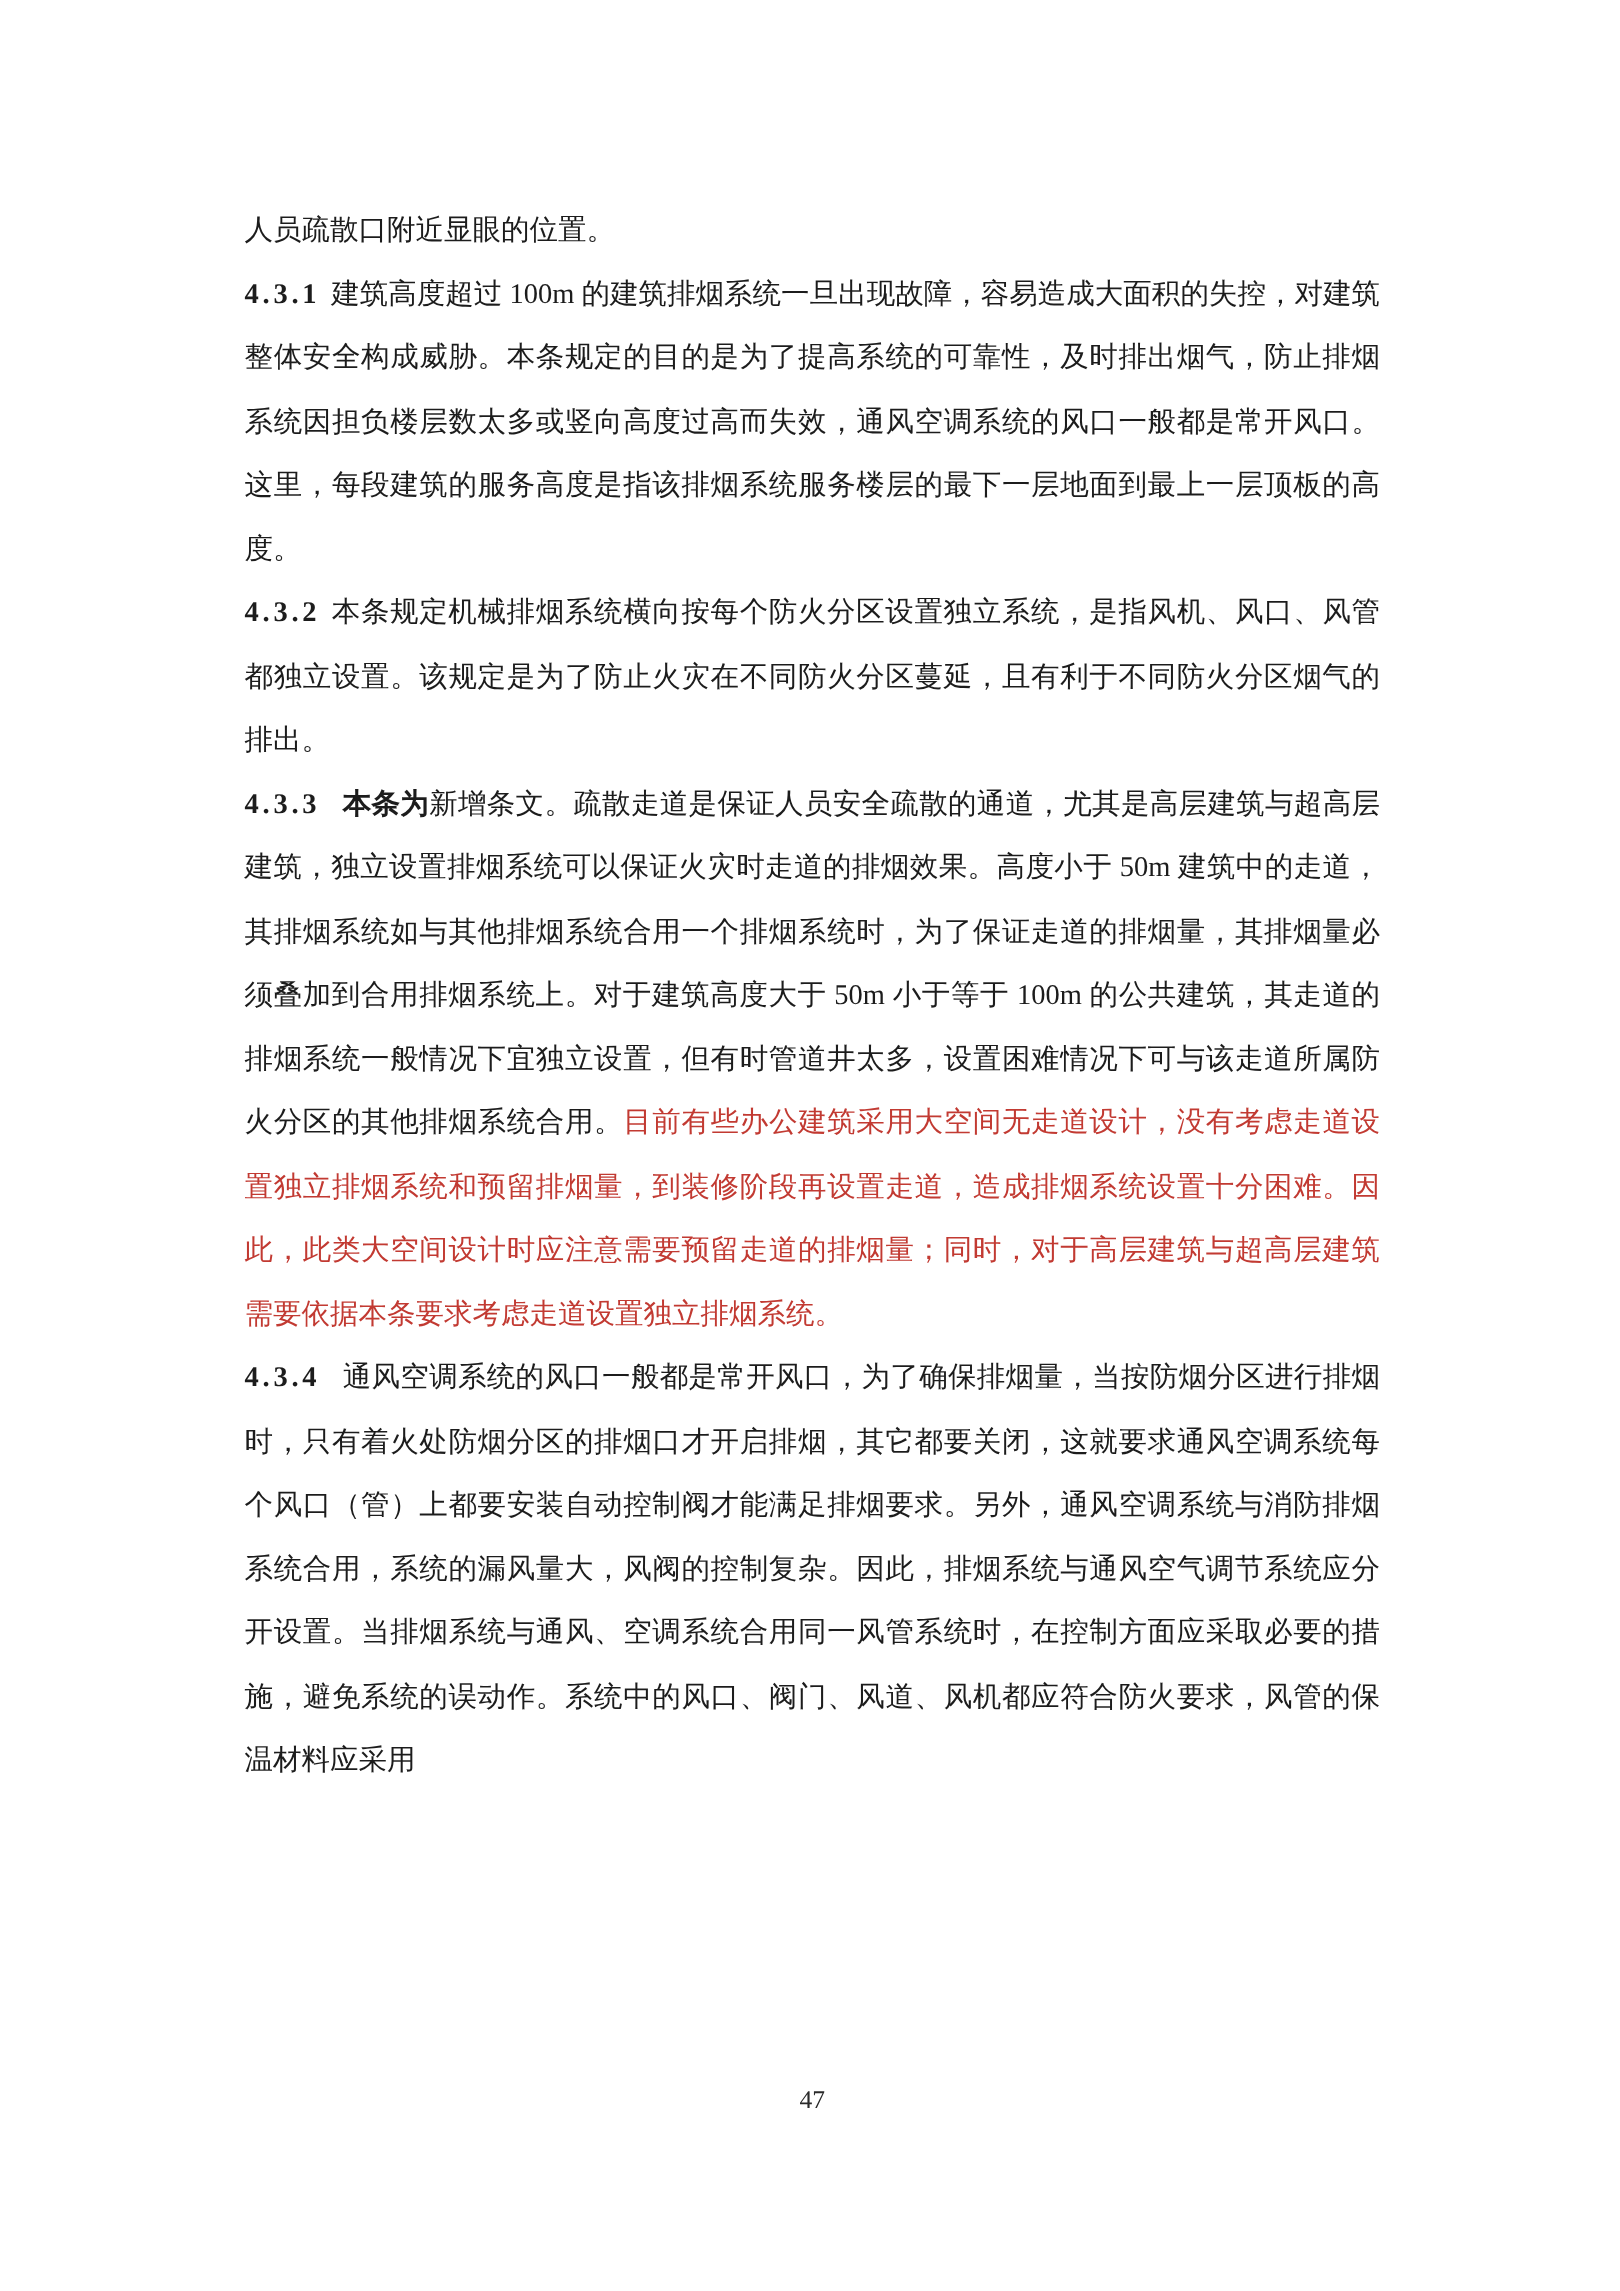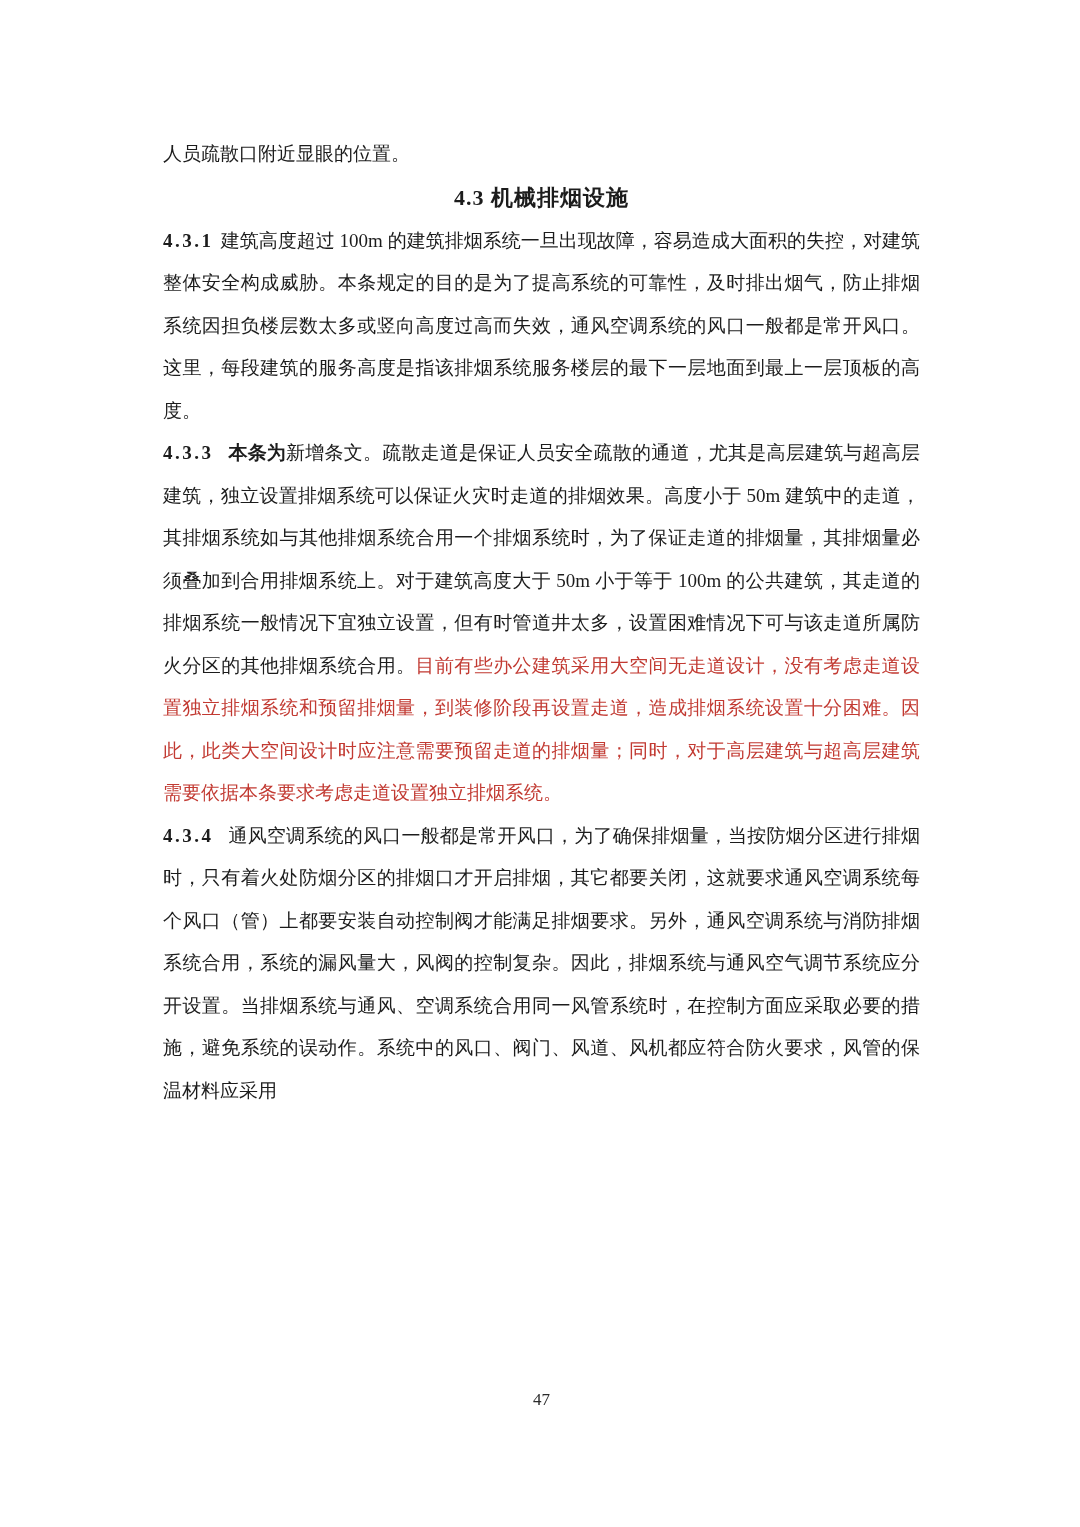--- a/index.html
+++ b/index.html
@@ -48,24 +48,24 @@
     color: #2a2a2a;
   }
 </style>
 </head>
 <body>
 
 <div class="page">
   <div class="content">
     <p class="intro">人员疏散口附近显眼的位置。</p>
 
-    <p class="heading">4.3  机械排烟设施</p>
 
     <p><span class="b num">4.3.1&nbsp;</span><span>建筑高度超过 100m 的建筑排烟系统一旦出现故障，容易造成大面积的失控，对建筑整体安全构成威胁。本条规定的目的是为了提高系统的可靠性，及时排出烟气，防止排烟系统因担负楼层数太多或竖向高度过高而失效，通风空调系统的风口一般都是常开风口。这里，每段建筑的服务高度是指该排烟系统服务楼层的最下一层地面到最上一层顶板的高度。</span></p>
 
+    <p><span class="b num">4.3.2&nbsp;</span><span>本条规定机械排烟系统横向按每个防火分区设置独立系统，是指风机、风口、风管都独立设置。该规定是为了防止火灾在不同防火分区蔓延，且有利于不同防火分区烟气的排出。</span></p>
 
 
     <p><span class="b num">4.3.3&nbsp;&nbsp;</span><span class="b">本条为</span><span>新增条文。疏散走道是保证人员安全疏散的通道，尤其是高层建筑与超高层建筑，独立设置排烟系统可以保证火灾时走道的排烟效果。高度小于 50m 建筑中的走道，其排烟系统如与其他排烟系统合用一个排烟系统时，为了保证走道的排烟量，其排烟量必须叠加到合用排烟系统上。对于建筑高度大于 50m 小于等于 100m 的公共建筑，其走道的排烟系统一般情况下宜独立设置，但有时管道井太多，设置困难情况下可与该走道所属防火分区的其他排烟系统合用。</span><span class="red">目前有些办公建筑采用大空间无走道设计，没有考虑走道设置独立排烟系统和预留排烟量，到装修阶段再设置走道，造成排烟系统设置十分困难。因此，此类大空间设计时应注意需要预留走道的排烟量；同时，对于高层建筑与超高层建筑需要依据本条要求考虑走道设置独立排烟系统。</span></p>
 
     <p><span class="b num">4.3.4&nbsp;&nbsp;</span><span>通风空调系统的风口一般都是常开风口，为了确保排烟量，当按防烟分区进行排烟时，只有着火处防烟分区的排烟口才开启排烟，其它都要关闭，这就要求通风空调系统每个风口（管）上都要安装自动控制阀才能满足排烟要求。另外，通风空调系统与消防排烟系统合用，系统的漏风量大，风阀的控制复杂。因此，排烟系统与通风空气调节系统应分开设置。当排烟系统与通风、空调系统合用同一风管系统时，在控制方面应采取必要的措施，避免系统的误动作。系统中的风口、阀门、风道、风机都应符合防火要求，风管的保温材料应采用</span></p>
   </div>
 
   <div class="footer">47</div>
 </div>
 

